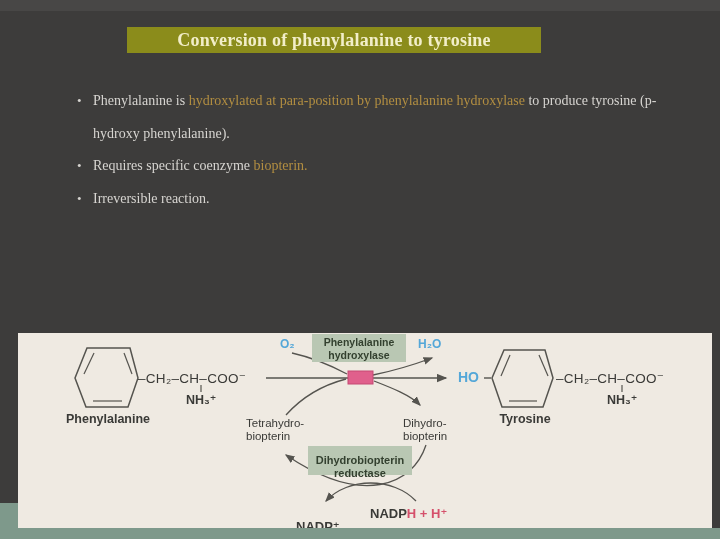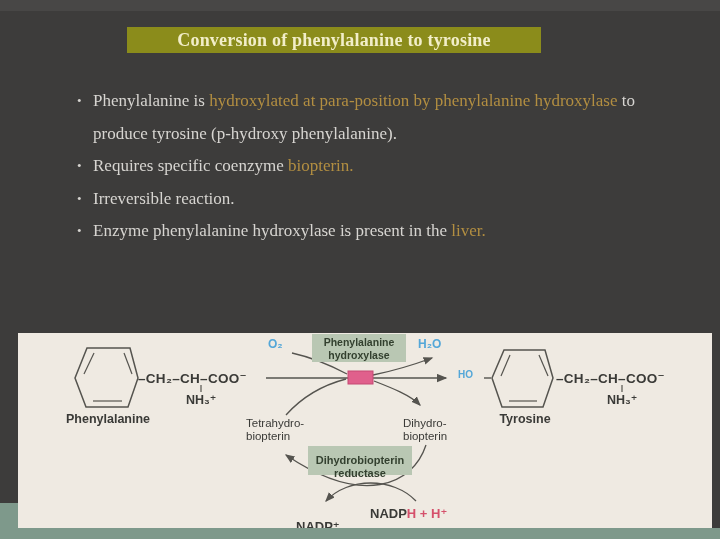--- a/index.html
+++ b/index.html
@@ -7,39 +7,39 @@
          background:var(--slide_bg,#3d3c3b);
          font-family:"Liberation Serif","DejaVu Serif",serif;}
   .top-band{position:absolute;left:0;top:0;width:720px;height:11px;
             background:var(--top_band,#484746);}
   .title-bar{position:absolute;left:127px;top:27px;width:414px;height:26px;
              background:var(--olive,#8b8c1b);color:var(--title_text,#f2eec9);
              font-weight:bold;font-size:18px;line-height:26px;text-align:center;
              letter-spacing:.2px;}
   .bullets{position:absolute;left:75px;top:85px;width:612px;margin:0;padding:0;
            list-style:none;color:var(--body_text,#d7d5d1);
-           font-size:17px;line-height:32.5px;}
+           font-size:14px;line-height:32.5px;}
   .bullets li{position:relative;padding-left:18px;}
   .bullets li::before{content:"\2022";position:absolute;left:2px;top:0;
            font-size:13px;color:var(--body_text,#d7d5d1);}
   .gold{color:var(--gold,#b28e41);}
 
   .figure{position:absolute;left:18px;top:333px;width:694px;height:195px;
           background:var(--cream,#efeae2);
           font-family:"Liberation Sans","DejaVu Sans",sans-serif;
           color:var(--text_dark,#3a3a37);}
   .figure svg{position:absolute;left:0;top:0;}
   .fx{position:absolute;white-space:nowrap;}
-  .formula{font-size:13.5px;font-weight:700;letter-spacing:.3px;}
+  .formula{font-size:13.5px;font-weight:400;letter-spacing:.3px;}
   .amine{font-size:12.5px;font-weight:600;}
   .struct-label{font-weight:bold;font-size:12.5px;text-align:center;}
   .blue{color:var(--blue,#54a7d8);font-weight:bold;}
   .red{color:var(--red,#d5506b);}
   .gas{font-size:12px;}
-  .ho{font-size:10px;}
+  .ho{font-size:14px;}
   .green-box{background:var(--box_green,#b9c7b3);text-align:center;
              font-weight:600;color:#33402f;}
   .enzyme-box{left:294px;top:1px;width:94px;height:28px;font-size:10.5px;line-height:13px;padding-top:2px;box-sizing:border-box;}
   .reductase-box{left:290px;top:113px;width:104px;height:29px;font-size:11px;line-height:13px;padding-top:8px;box-sizing:border-box;}
   .cof-label{font-size:11.5px;line-height:12.5px;}
   .nadp{font-size:13px;font-weight:600;}
   #ah path{fill:var(--ink,#55544f);}
   .sage-corner{position:absolute;left:0;top:503px;width:18px;height:36px;
                background:var(--sage,#7e998b);}
   .sage-strip{position:absolute;left:0;top:528px;width:720px;height:11px;
@@ -50,21 +50,20 @@
 
 <div class="stage">
   <div class="top-band"></div>
 
   <div class="title-bar">Conversion of phenylalanine to tyrosine</div>
 
   <ul class="bullets">
       <li><span>Phenylalanine is </span><span class="gold">hydroxylated at para-position by phenylalanine hydroxylase</span><span> to produce tyrosine (p-hydroxy phenylalanine).</span></li>
       <li><span>Requires specific coenzyme </span><span class="gold">biopterin.</span></li>
       <li><span>Irreversible reaction.</span></li>
-      <li><span>Enzyme phenylalanine hydroxylase is present in the </span><span class="gold">liver.</span></li>
     </ul>
 
   <div class="figure">
     <svg width="694" height="195" viewBox="0 0 694 195">
       <defs>
         <marker id="ah" markerWidth="9" markerHeight="8" refX="6.5" refY="3" orient="auto">
           <path d="M0,0 L7.5,3 L0,6 z"></path>
         </marker>
       </defs>
 
@@ -92,21 +91,21 @@
       <path d="M408 112 C395 152,345 174,268 122" fill="none" stroke="#55544f" stroke-width="1.3" marker-end="url(#ah)"></path>
       <path d="M398 168 C375 144,330 144,308 168" fill="none" stroke="#55544f" stroke-width="1.3" marker-end="url(#ah)"></path>
 
       <rect x="330" y="38" width="25" height="13" fill="#e0608c" stroke="#c54873" stroke-width="1"></rect>
     </svg>
 
     <div class="fx formula" style="left:120px;top:37px;">–CH₂–CH–COO⁻</div>
     <div class="fx amine" style="left:168px;top:59px;">NH₃⁺</div>
     <div class="fx struct-label" style="left:30px;top:79px;width:120px;">Phenylalanine</div>
 
-    <div class="fx blue gas" style="left:250px;top:4px;">O₂</div>
+    <div class="fx blue gas" style="left:262px;top:4px;">O₂</div>
     <div class="fx blue gas" style="left:400px;top:4px;">H₂O</div>
 
     <div class="fx green-box enzyme-box">
       <div>Phenylalanine</div>
       <div>hydroxylase</div>
     </div>
 
     <div class="fx cof-label" style="left:228px;top:84px;">
       <div>Tetrahydro-</div>
       <div>biopterin</div>

